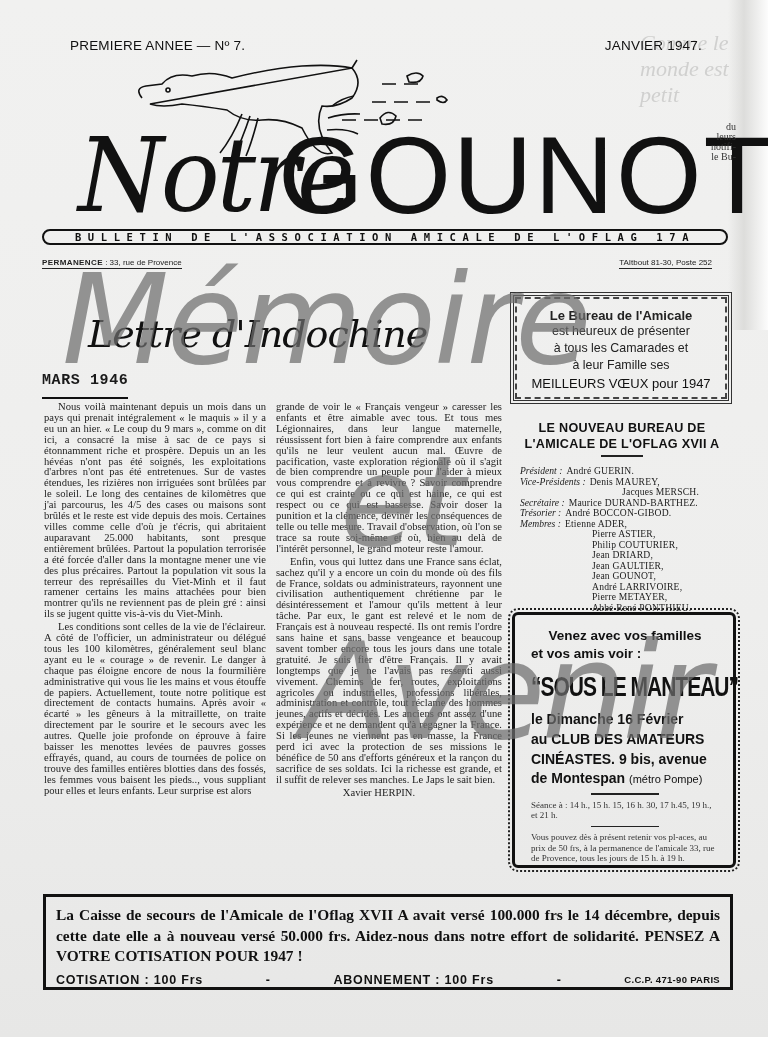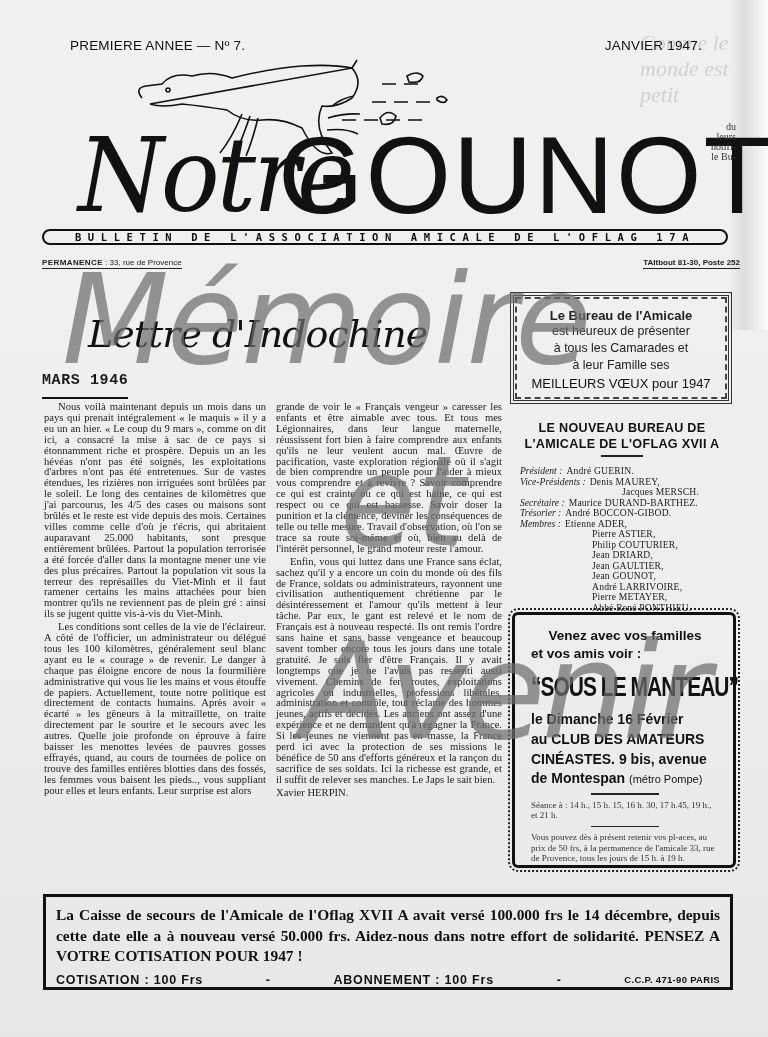--- a/index.html
+++ b/index.html
@@ -57,40 +57,40 @@
     font-family: "DejaVu Sans Mono", monospace; font-weight: bold;
     font-size: 10.5px; letter-spacing: 6.6px; color: #111; white-space: nowrap;
   }
   .info-left, .info-right {
     position: absolute; top: 258px;
     font-family: "Liberation Sans", sans-serif; font-size: 8px; color: #222;
     border-bottom: 1.5px solid #222; padding-bottom: 1px;
   }
   .info-left { left: 42px; }
   .info-left b { font-weight: bold; letter-spacing: .4px; }
-  .info-right { right: 28px; font-weight: bold; }
+  .info-right { right: 56px; font-weight: normal; }
 
   .lettre-title {
     position: absolute; left: 88px; top: 312px;
     font-family: "DejaVu Serif", serif; font-style: italic;
     font-size: 38px; color: #111; letter-spacing: -1px;
   }
   .mars {
     position: absolute; left: 42px; top: 372px;
     font-family: Liberation Mono, monospace; font-weight: bold; font-size: 15px;
     border-bottom: 2px solid #111; letter-spacing: .6px; padding-bottom: 8px;
   }
   .col {
     position: absolute; font-size: 10.6px; line-height: 10.9px; text-align: justify;
     color: #1d1d1d; hyphens: auto;
   }
   .col p { text-indent: 14px; margin-bottom: 2px; }
   .col1 { left: 44px; top: 402px; width: 222px; }
   .col2 { left: 276px; top: 402px; width: 226px; }
-  .sig { text-align: left; padding-right: 20px; text-indent: 0 !important; }
+  .sig { text-align: center; padding-right: 20px; text-indent: 0 !important; }
 
   
   .greet-box {
     position: absolute; left: 510px; top: 292px; width: 222px; height: 112px;
     border: 4px double #333;
     outline: 2px dashed #444; outline-offset: -7px;
     text-align: center; font-family: "Liberation Sans", sans-serif;
     padding-top: 12px;
   }
   .greet-box .g1 { font-weight: bold; font-size: 13px; color: #222; }

